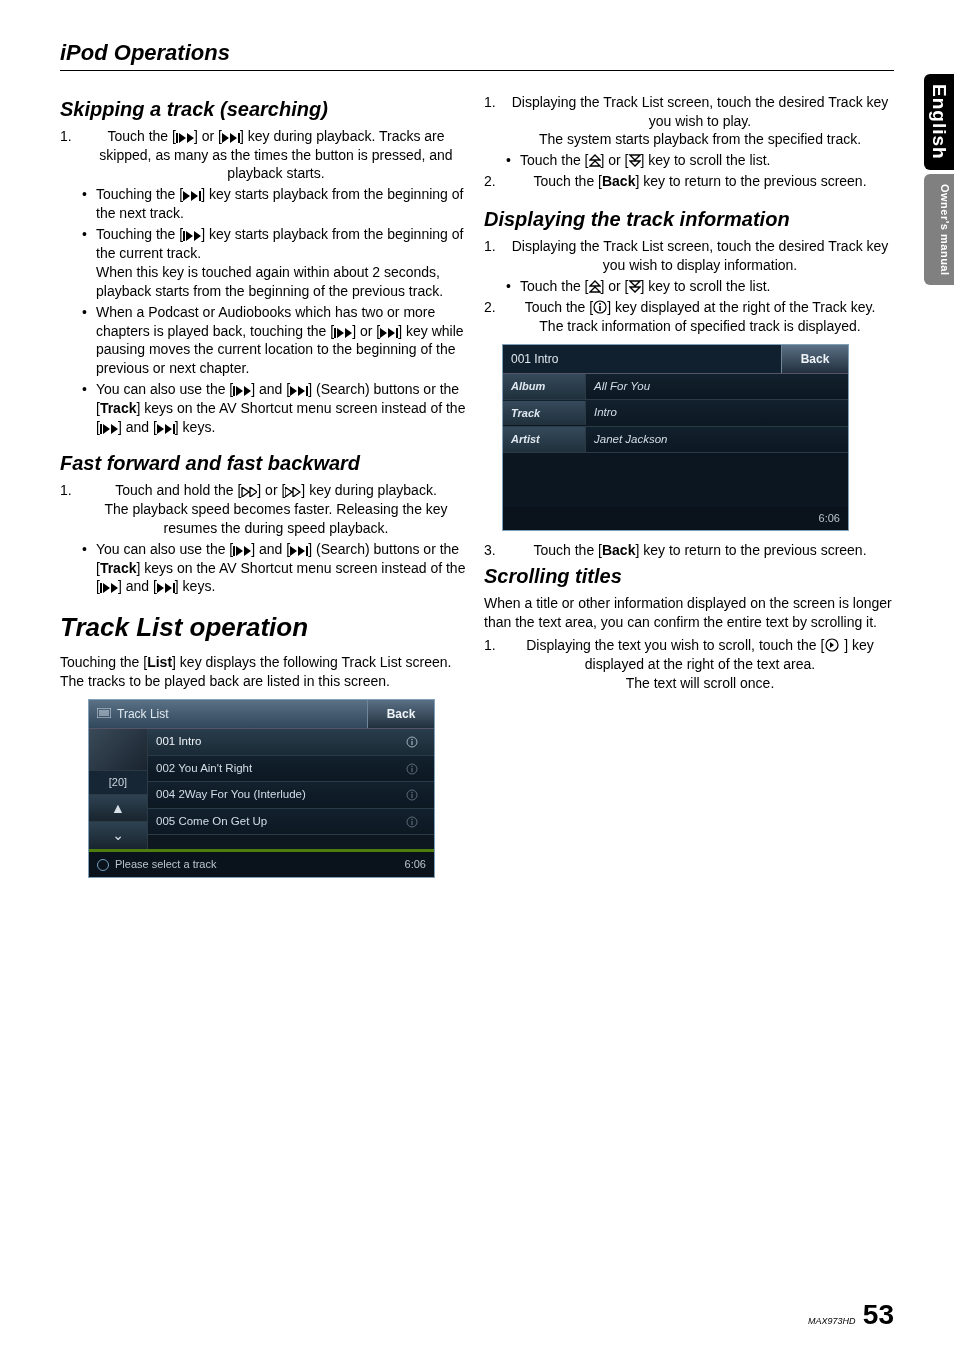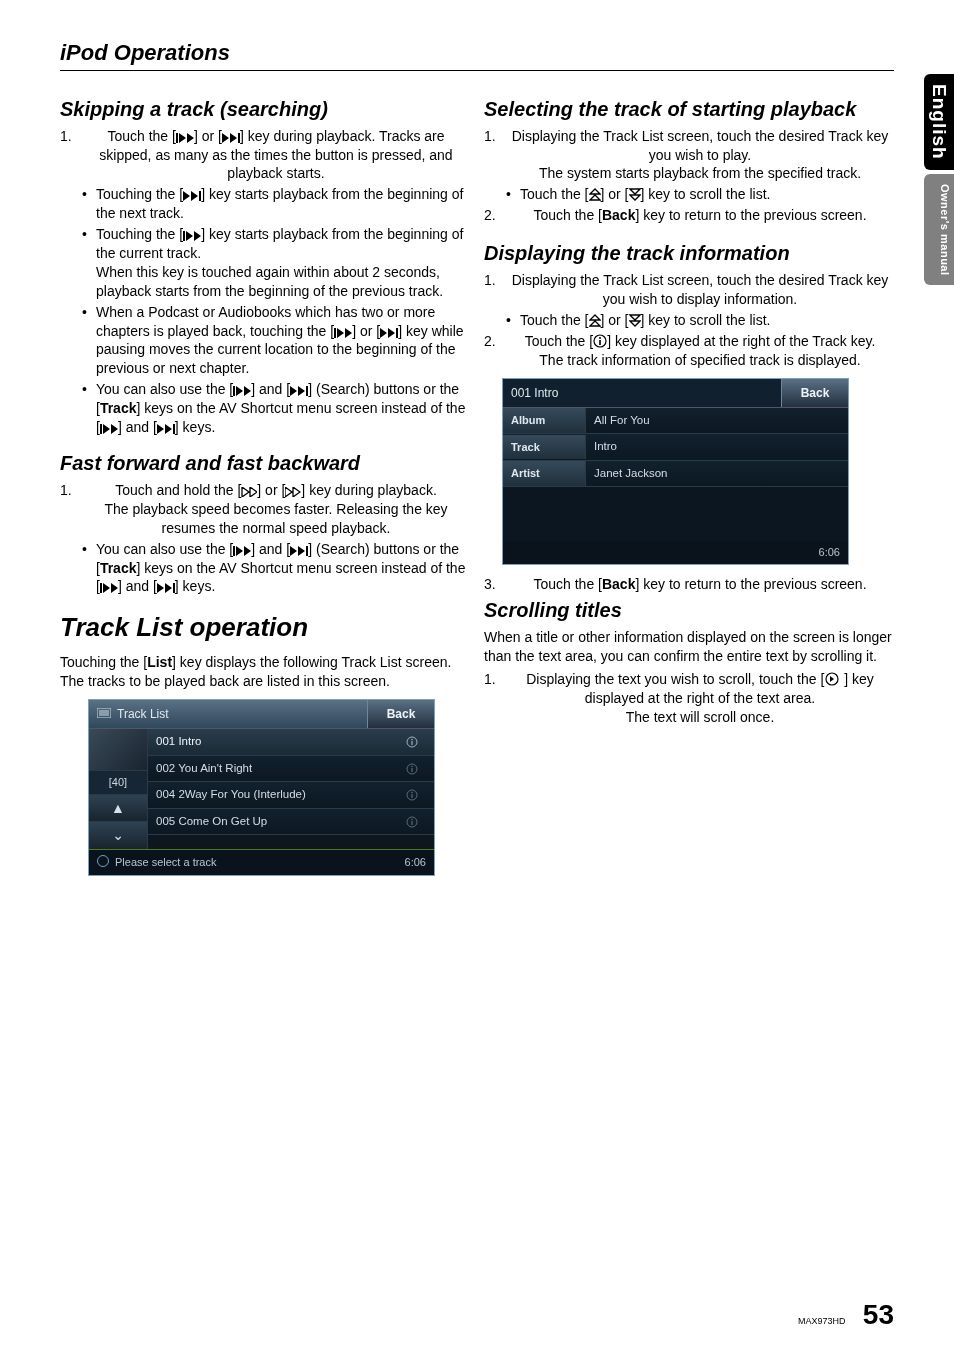--- a/index.html
+++ b/index.html
@@ -167,34 +167,36 @@
     text-align: center;
     color: #9fb0bf;
   }
   .ss-row-info svg { display:block; }
   .ss-footer {
     display: flex;
     padding: 5px 8px;
     font-size: 11px;
     color: #b8c4ce;
     background: #0a131b;
-    border-top: 1px solid #4d7c0f;
+    border-top: 3px solid #4d7c0f;
+    align-items: center;
   }
   .ss-footer .ring {
     width: 10px; height: 10px;
     border: 1.5px solid #6fa0c5;
     border-radius: 50%;
     margin-right: 6px;
   }
   .ss-footer .time {
     margin-left: auto;
   }
 
   .screenshot.info .ss-row {
     padding: 5px 2px 5px 8px;
+    font-style: italic;
   }
   .info-label {
     width: 66px;
     font-weight: bold;
     color: #dfe7ef;
     background: linear-gradient(#354a5b,#20303c);
     padding: 5px 8px;
     margin: -5px 8px -5px -8px;
     border-right: 1px solid #2c3a46;
     font-size: 11px;
@@ -235,21 +237,22 @@
   .tab.gray { background: #808080; font-size: 11px; letter-spacing: 0.5px; }
 
   .page-footer {
     position: absolute;
     bottom: 18px;
     right: 60px;
     font-size: 12px;
   }
   .page-footer .model {
     font-size: 9px;
-    margin-right: 14px;
+    margin-right: 4px;
+    font-style: italic;
   }
   .page-footer .num {
     font-size: 28px;
     font-weight: bold;
   }
   svg.glyph-icon { display:inline-block; vertical-align: -2px; }
 </style>
 </head>
 <body>
 
@@ -321,21 +324,21 @@
       <div class="h2" style="margin-top:14px">Fast forward and fast backward</div>
 
       <div class="num-item">
         <span class="prefix">1.</span>
         <span class="body">
           <span>Touch and hold the [</span><span><svg class="glyph-icon" width="16" height="10">
                 <path d="M8 5L1 0v10zM16 5L9 0v10z" fill="none" stroke="#000" stroke-width="1.3"></path>
               </svg></span><span>] or [</span><span><svg class="glyph-icon" width="16" height="10">
                 <path d="M0 0l7 5-7 5zM8 0l7 5-7 5z" fill="none" stroke="#000" stroke-width="1.3"></path>
               </svg></span><span>] key during playback.</span><br>
-          <span>The playback speed becomes faster. Releasing the key resumes the normal speed playback.</span>
+          <span>The playback speed becomes faster. Releasing the key resumes the during speed playback.</span>
         </span>
       </div>
       <div class="bullet-list">
         <div class="bullet-item">
           <span class="dot">•</span>
           <span class="body">
             <span>You can also use the [</span><span><svg class="glyph-icon" width="18" height="10">
                   <path d="M0 0h2v10H0zM10 5L3 0v10zM18 5L11 0v10z" fill="#000"></path>
                 </svg></span><span>] and [</span><span><svg class="glyph-icon" width="18" height="10">
                   <path d="M0 0l7 5-7 5zM8 0l7 5-7 5zM16 0h2v10h-2z" fill="#000"></path>
@@ -363,21 +366,21 @@
                   <line x1="2" y1="5" x2="12" y2="5" stroke="#cfdce6"></line>
                   <line x1="2" y1="7" x2="12" y2="7" stroke="#cfdce6"></line>
                 </svg></span>
             <span>Track List</span>
           </div>
           <div class="ss-back">Back</div>
         </div>
         <div class="ss-body">
           <div class="ss-side">
             <div class="ss-side-img"></div>
-            <div class="ss-side-label">[40]</div>
+            <div class="ss-side-label">[20]</div>
             <div class="ss-side-btn">▲</div>
             <div class="ss-side-btn">⌄</div>
           </div>
           <div class="ss-list">
             <div class="ss-row light">
               <span class="ss-row-label bright">001 Intro</span>
               <span class="ss-row-info">
                   <svg width="12" height="12">
                     <circle cx="6" cy="6" r="5" fill="none" stroke="#9fb0bf"></circle>
                     <circle cx="6" cy="3.5" r="0.8" fill="#9fb0bf"></circle>
@@ -421,21 +424,20 @@
           <span class="ring"></span>
           <span>Please select a track</span>
           <span class="time">6:06</span>
         </div>
       </div>
 
     </div>
 
     <div class="col">
 
-      <div class="h2">Selecting the track of starting playback</div>
 
       <div class="num-item">
         <span class="prefix">1.</span>
         <span class="body">
           <span>Displaying the Track List screen, touch the desired Track key you wish to play.</span><br>
           <span>The system starts playback from the specified track.</span>
         </span>
       </div>
       <div class="bullet-list">
         <div class="bullet-item">

